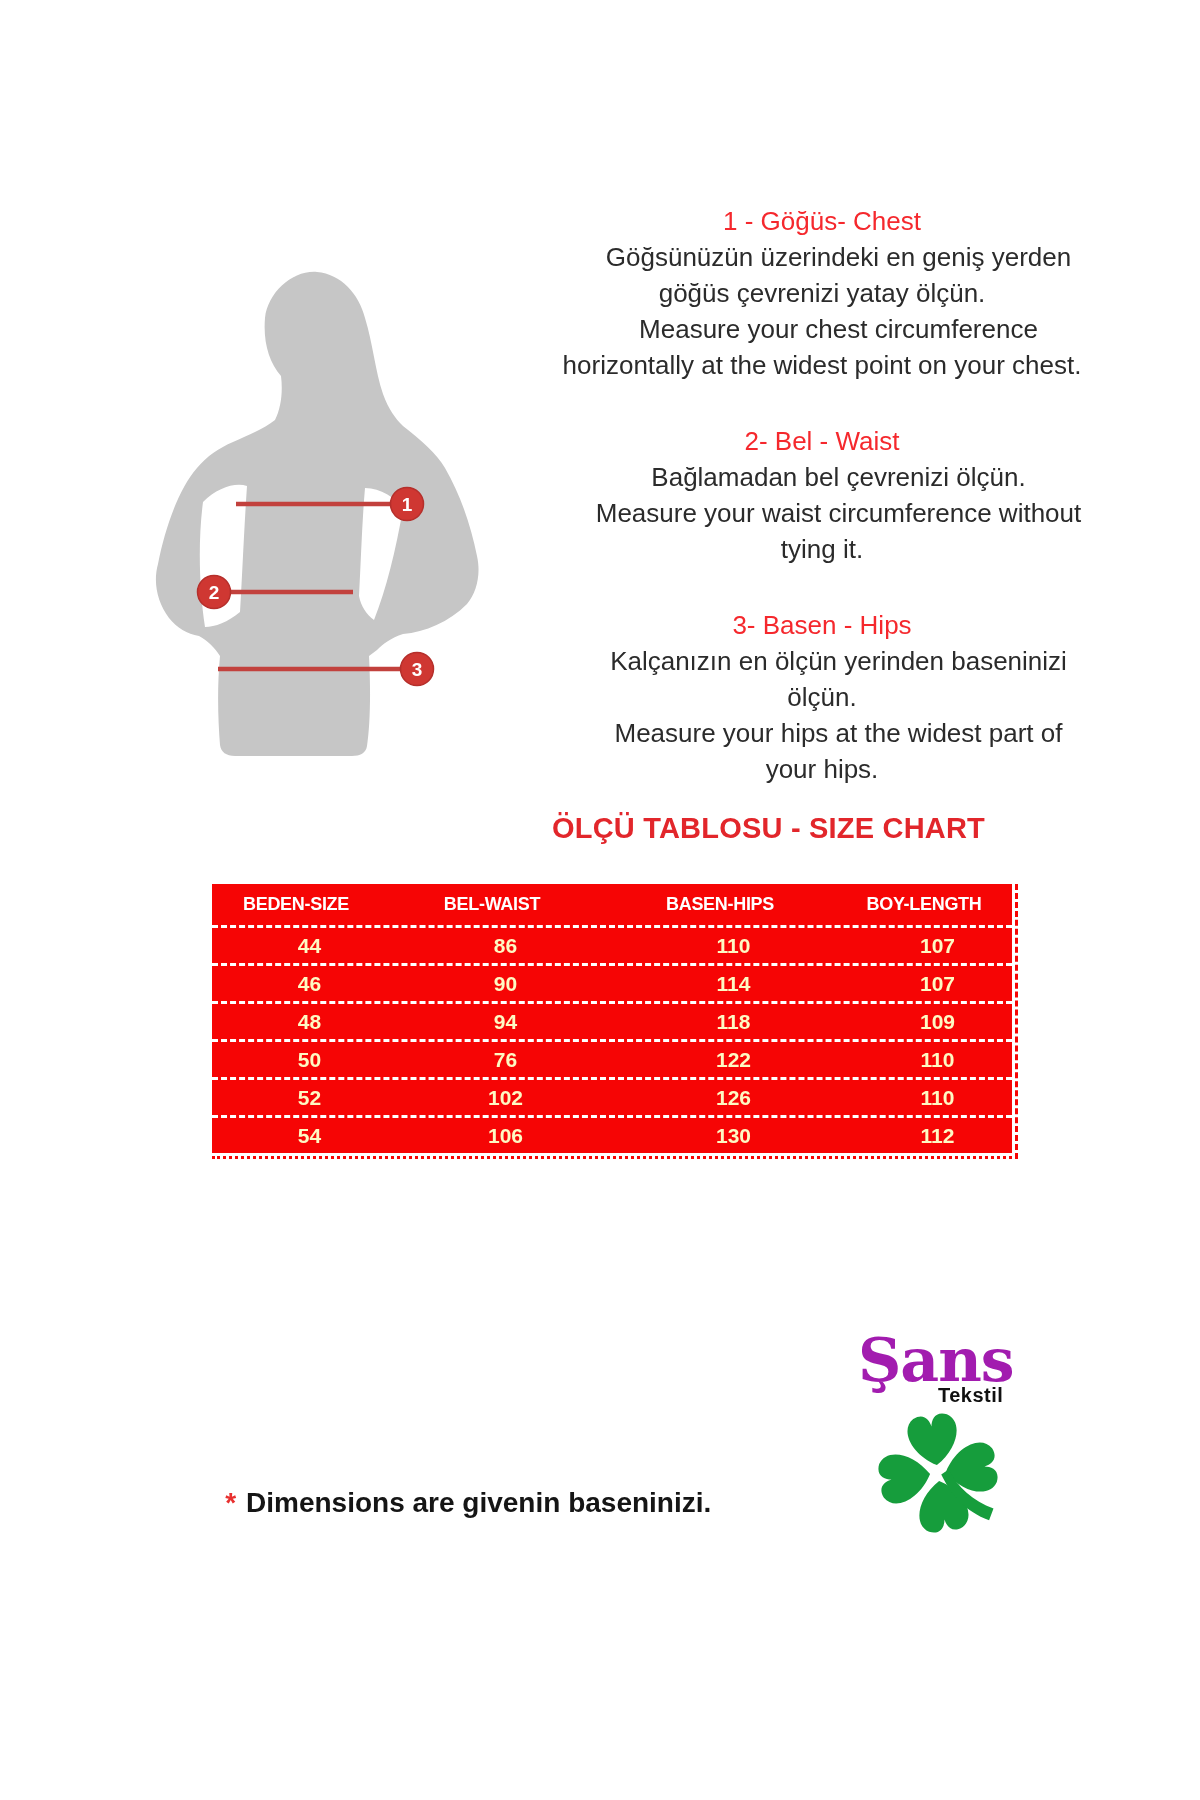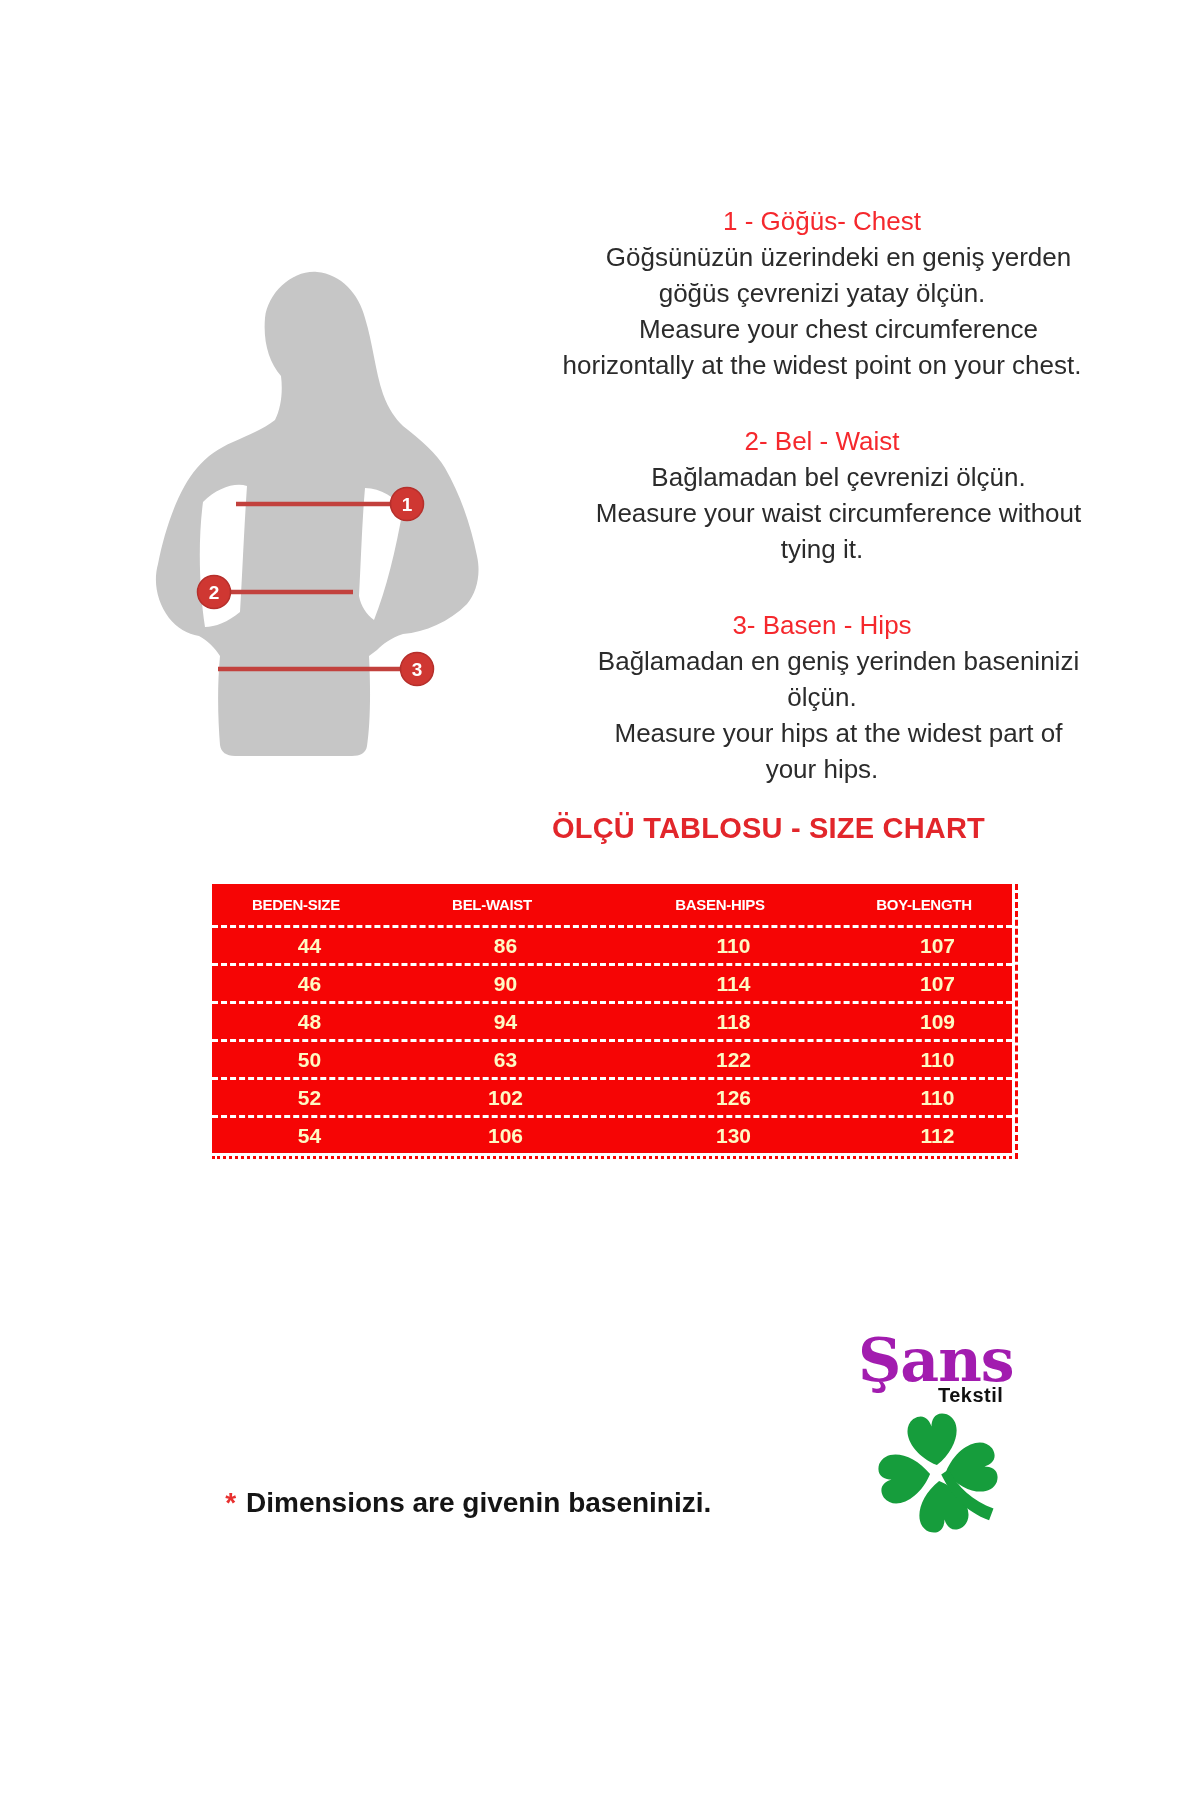--- a/index.html
+++ b/index.html
@@ -19,21 +19,21 @@
   
   .chart-title{position:absolute;left:165px;top:812px;width:820px;text-align:right;
     font-size:29px;font-weight:700;color:#e2262b;letter-spacing:0.2px;}
   .size-table{position:absolute;left:212px;top:884px;width:806px;
     border-right:3px dashed #f60505;border-bottom:3px dotted #f60505;
     padding-right:3px;padding-bottom:3px;box-sizing:border-box;}
   .size-grid{background:#f60505;width:100%;}
   .trow{display:grid;grid-template-columns:21% 28% 29% 22%;align-items:center;}
   .trow + .trow{border-top:3px dashed #ffffff;}
   .th{height:41px;display:flex;align-items:center;justify-content:center;
-    color:#ffffff;font-weight:700;font-size:15px;letter-spacing:-0.3px;}
+    color:#ffffff;font-weight:700;font-size:18px;letter-spacing:-0.3px;}
   .td{height:35px;display:flex;align-items:center;justify-content:center;
     color:#fef9c3;font-weight:700;font-size:21px;margin-left:27px;}
   
   .note{position:absolute;left:194px;font-size:28px;font-weight:700;color:#151515;
     white-space:pre-wrap;}
   .note .star{color:#e8302f;margin-right:10px;font-weight:700;}
   .note-1{top:1376px;}
   .note-2{top:1455px;}
   
   .logo{position:absolute;left:858px;top:1330px;width:200px;}
@@ -114,21 +114,21 @@
 
     <div class="section">
       <div class="sec-heading">2- Bel - Waist</div>
       <div class="ln first">Bağlamadan bel çevrenizi ölçün.</div>
       <div class="ln first">Measure your waist circumference without</div>
       <div class="ln">tying it.</div>
     </div>
 
     <div class="section">
       <div class="sec-heading">3- Basen - Hips</div>
-      <div class="ln first">Bağlamadan en geniş yerinden baseninizi</div>
+      <div class="ln first">Kalçanızın en ölçün yerinden baseninizi</div>
       <div class="ln">ölçün.</div>
       <div class="ln first">Measure your hips at the widest part of</div>
       <div class="ln">your hips.</div>
     </div>
 
   </div>
 
   <div class="chart-title">ÖLÇÜ TABLOSU - SIZE CHART</div>
 
   <div class="size-table">
@@ -152,21 +152,21 @@
         <div class="td">107</div>
       </div>
       <div class="trow">
         <div class="td">48</div>
         <div class="td">94</div>
         <div class="td">118</div>
         <div class="td">109</div>
       </div>
       <div class="trow">
         <div class="td">50</div>
-        <div class="td">63</div>
+        <div class="td">76</div>
         <div class="td">122</div>
         <div class="td">110</div>
       </div>
       <div class="trow">
         <div class="td">52</div>
         <div class="td">102</div>
         <div class="td">126</div>
         <div class="td">110</div>
       </div>
       <div class="trow">

